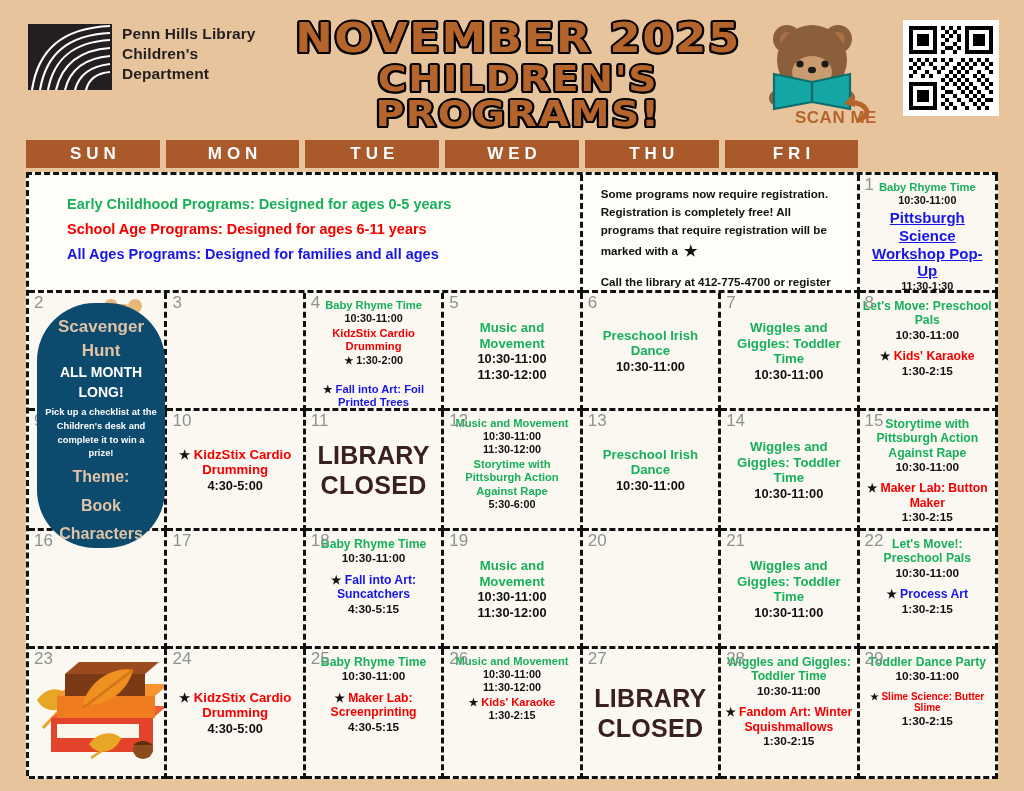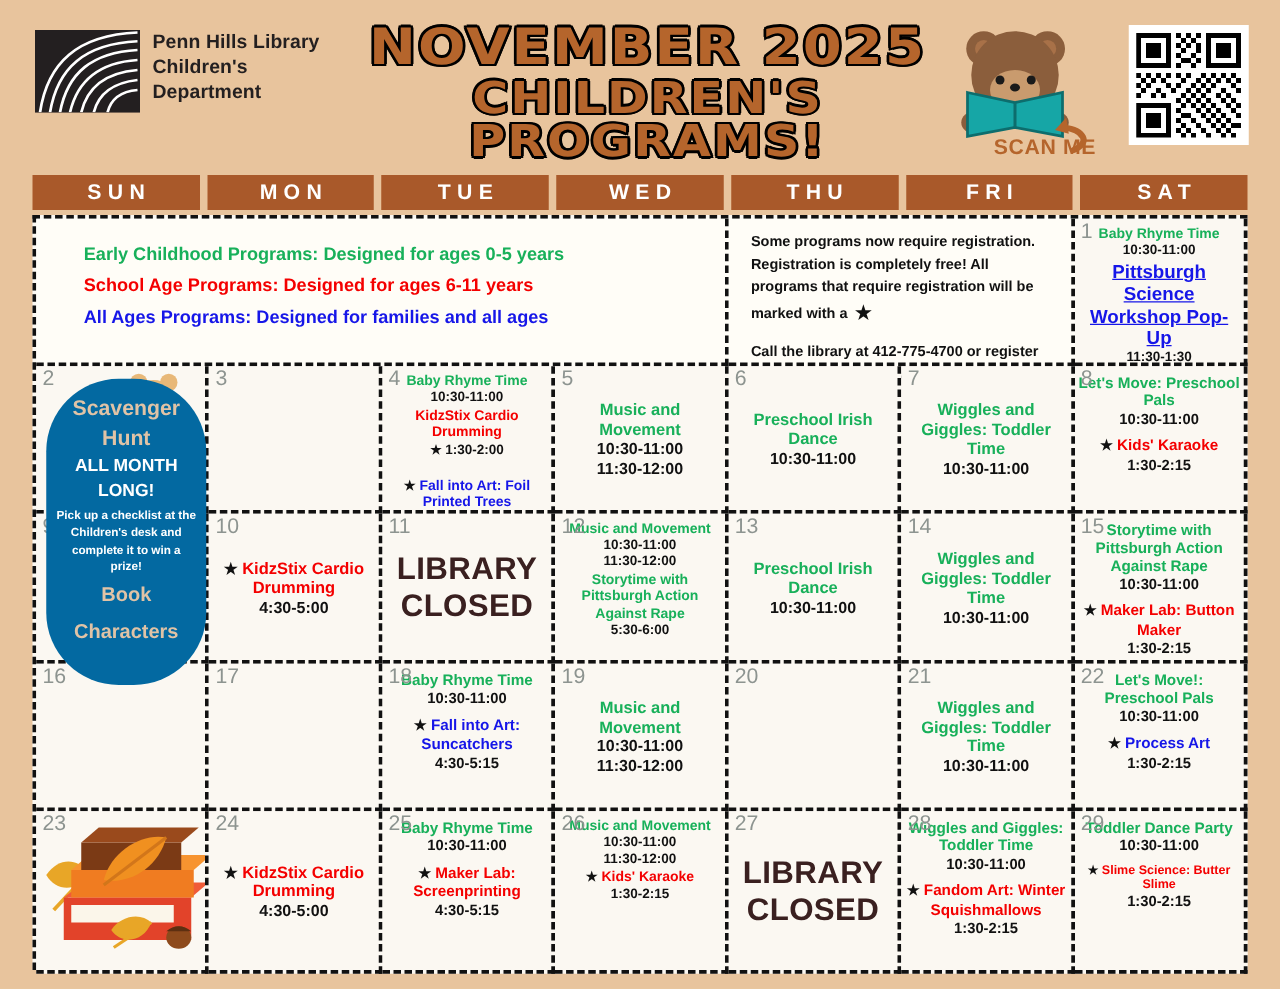--- a/index.html
+++ b/index.html
@@ -119,21 +119,21 @@
   .info-right { grid-column: 5 / span 2; padding: 10px 14px 10px 18px; }
   .legend-line { font-size: 14.5px; font-weight: bold; margin: 9px 0 9px 24px; }
   .reg-text { font-size: 11.6px; font-weight: bold; color: #111; line-height: 1.55; }
   .reg-text .big-star { font-size: 15px; vertical-align: -1px; padding-left: 6px; }
   .reg-gap { height: 11px; }
 
   
   .scav {
     position: absolute; left: 37px; top: 303px;
     width: 128px; height: 245px;
-    background: #0369a1; border-radius: 58px;
+    background: #0c4a6e; border-radius: 58px;
     color: #fff; text-align: center; padding: 12px 6px 10px 6px;
     z-index: 6;
   }
   .scav .s1 { font-size: 17px; font-weight: bold; color: #e0c3a6; line-height: 1.42; }
   .scav .s2 { font-size: 14px; font-weight: bold; color: #fff; line-height: 1.4; }
   .scav .s3 { font-size: 9.4px; font-weight: bold; color: #fff; line-height: 1.45; padding: 3px 2px 0; }
   .scav .s4 { font-size: 16px; font-weight: bold; color: #e0c3a6; line-height: 1.42; padding-top: 6px; }
 
   .art { position: absolute; left: 0; top: 0; width: 100%; height: 100%; }
   .art svg { position: absolute; }
@@ -225,21 +225,20 @@
     </div>
   </div>
 
   <div class="dow-row" id="dow-row">
       <div class="dow">SUN</div>
       <div class="dow">MON</div>
       <div class="dow">TUE</div>
       <div class="dow">WED</div>
       <div class="dow">THU</div>
       <div class="dow">FRI</div>
-      <div class="dow">SAT</div>
     </div>
 
   <div class="grid" id="grid">
       <div class="info-left">
         <div class="legend-line c-early">Early Childhood Programs: Designed for ages 0-5 years</div>
         <div class="legend-line c-school">School Age Programs: Designed for ages 6-11 years</div>
         <div class="legend-line c-all">All Ages Programs: Designed for families and all ages</div>
       </div>
       <div class="info-right">
         <div class="reg-text">Some programs now require registration. Registration is completely free! All programs that require registration will be marked with a<span class="big-star">★</span></div>
@@ -644,17 +643,18 @@
         </div>
       </div>
     </div>
 
   <div class="scav">
     <div class="s1">Scavenger</div>
     <div class="s1">Hunt</div>
     <div class="s2">ALL MONTH</div>
     <div class="s2">LONG!</div>
     <div class="s3">Pick up a checklist at the Children's desk and complete it to win a prize!</div>
+    <div class="s4">Theme:</div>
     <div class="s4">Book</div>
     <div class="s4">Characters</div>
   </div>
 
 </div>
 
 </body></html>

